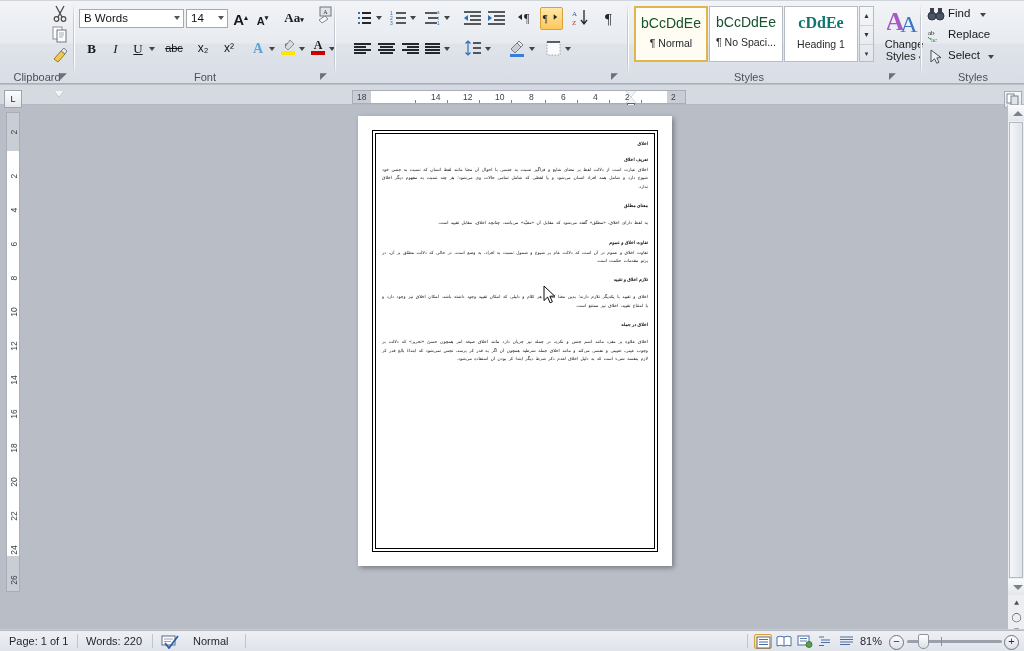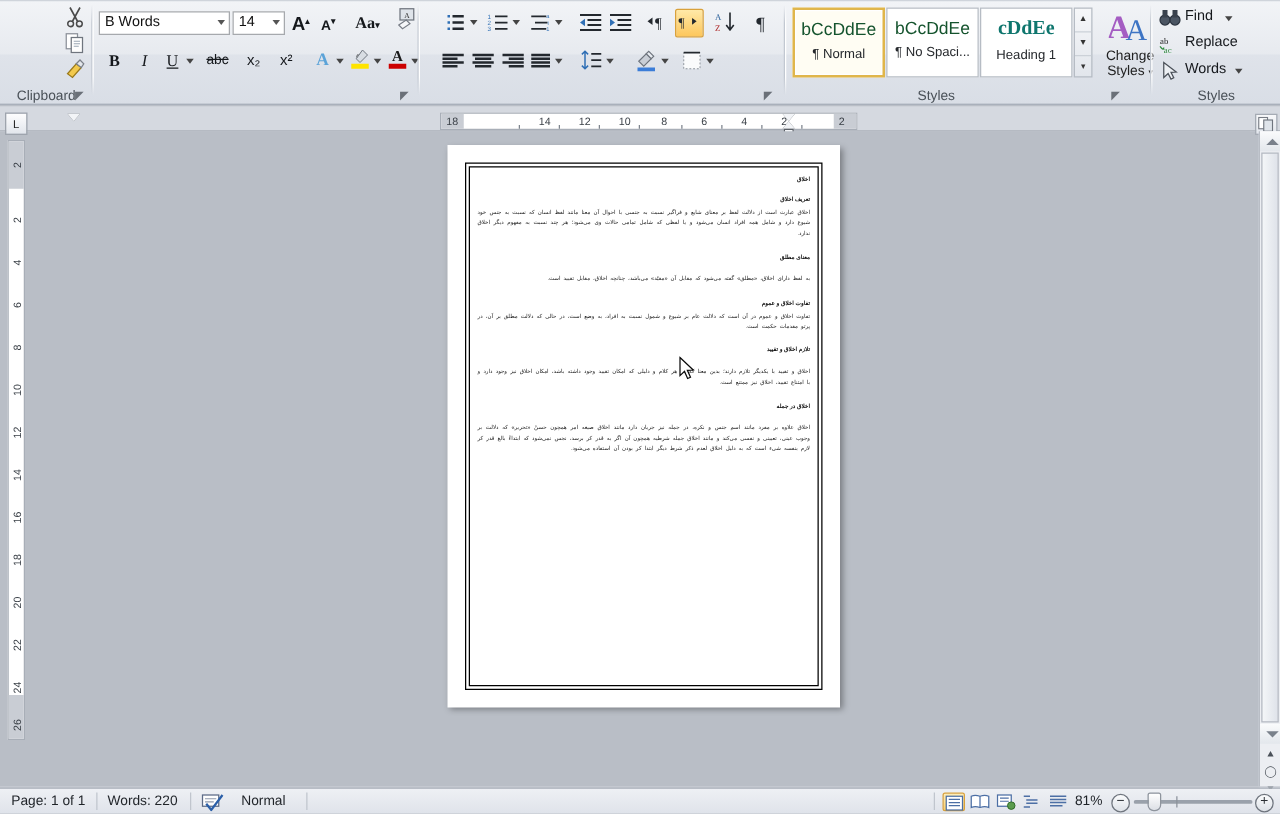--- a/index.html
+++ b/index.html
@@ -219,20 +219,21 @@
       </div>
       <div class="caretmini" style="left:224px;top:47px;"></div>
       <div class="fbtn split" style="left:235px;top:37px;">
         <svg width="16" height="19" viewBox="0 0 16 19">
             <text x="8" y="12" font-size="12" fill="#1a1a1a" text-anchor="middle" font-family="Liberation Serif, serif" font-weight="bold">A</text>
             <rect x="1" y="14" width="14" height="4" fill="#cc0000"></rect>
           </svg>
       </div>
       <div class="caretmini" style="left:254px;top:47px;"></div>
 
+      <div class="glabel">Font</div>
       <div class="dlgl" style="right:4px;">◤</div>
       <div class="gsep" style="left:259px;"></div>
         <div class="gsep2" style="left:260px;"></div>
     </div>
 
     <div class="rgroup" style="left:336px;width:292px;">
 
       <div class="pbtn" style="left:18px;top:7px;">
         <div class="dots">
             <i style="left:4px;top:5px"></i>
@@ -418,21 +419,21 @@
           <text x="1" y="8" font-size="7" fill="#222" font-family="Liberation Serif, serif">ab</text>
           <text x="4" y="15" font-size="7" fill="#2f8a3e" font-family="Liberation Serif, serif">ac</text>
           <path d="M1 10 q3 4 3 1" stroke="#2f8a3e" stroke-width="1" fill="none"></path>
         </svg>
         <span class="et">Replace</span>
       </div>
       <div class="ebtn" style="left:4px;top:47px;width:80px;">
         <svg width="18" height="17" viewBox="0 0 18 17" style="position:absolute;left:2px;top:1px;">
           <path d="M3 2 L3 14 L6.5 10.8 L8.8 15.3 L11 14.2 L8.8 9.9 L13 9.6 Z" fill="#eceff3" stroke="#4a5058" stroke-width="1"></path>
         </svg>
-        <span class="et">Words</span>
+        <span class="et">Select</span>
         <span class="ec" style="left:62px;"></span>
       </div>
       <div class="glabel">Styles</div>
     </div>
   </div>
 
   <div class="hruler-band"></div>
   <div class="corner-tab">L</div>
 
   <div class="hruler">

